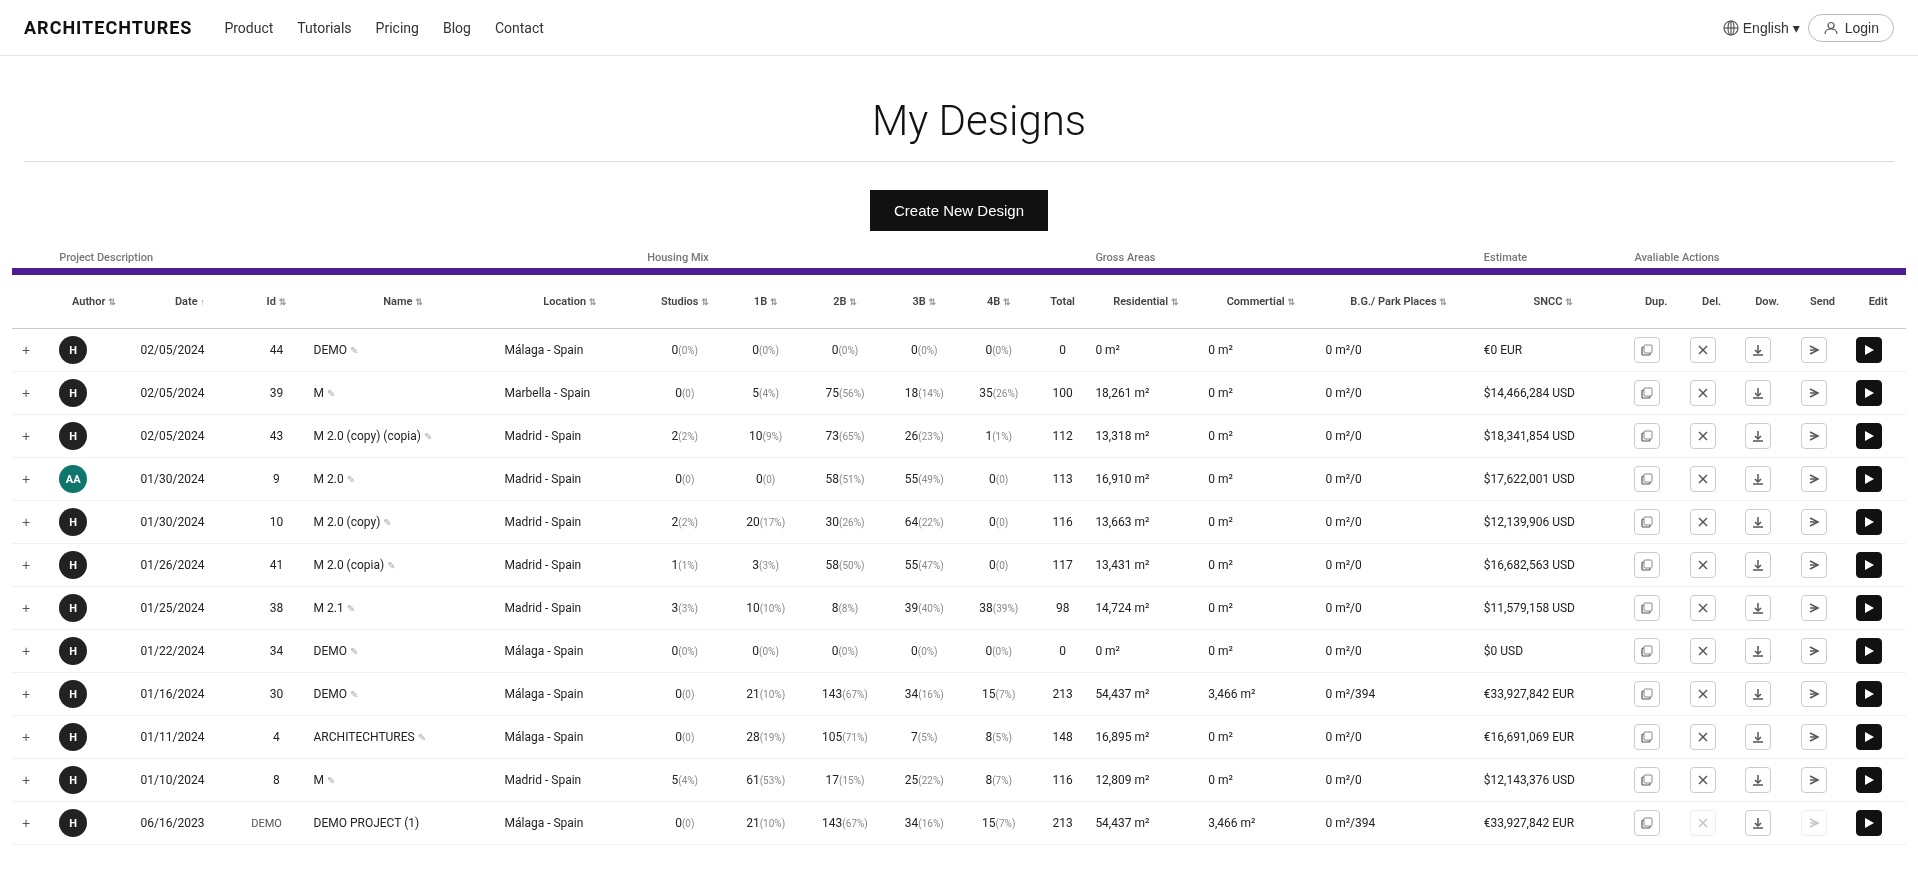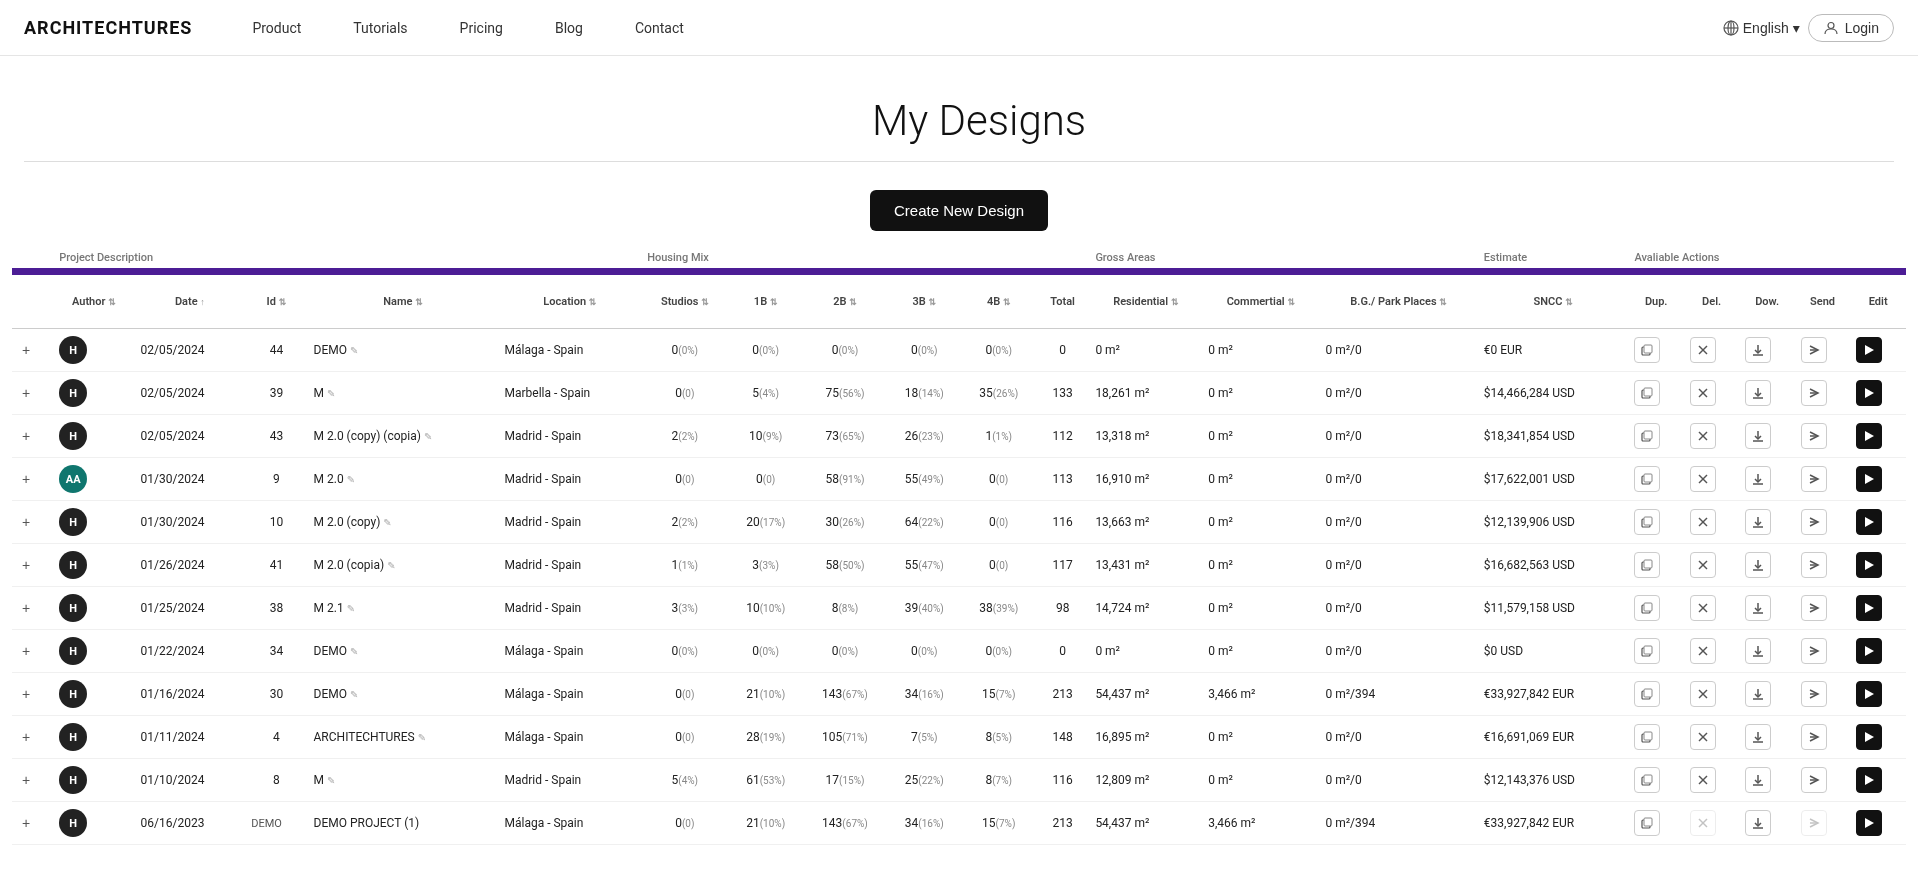--- a/index.html
+++ b/index.html
@@ -3,33 +3,33 @@
   <meta charset="utf-8">
   <style>
     * { box-sizing: border-box; margin: 0; padding: 0; }
     body { font-family: -apple-system, BlinkMacSystemFont, 'Segoe UI', Roboto, sans-serif; font-size: 13px; color: #222; background: #fff; }
 
     
     nav { display: flex; align-items: center; justify-content: space-between; padding: 0 24px; height: 56px; border-bottom: 1px solid #e5e5e5; }
     .nav-left { display: flex; align-items: center; gap: 32px; }
     .logo { font-size: 18px; font-weight: 700; letter-spacing: 1px; text-transform: uppercase; color: #111; }
     .nav-links { display: flex; gap: 24px; list-style: none; }
-    .nav-links li a { text-decoration: none; color: #333; font-size: 14px; margin-left: 28px; }
+    .nav-links li a { text-decoration: none; color: #333; font-size: 14px; }
     .nav-right { display: flex; align-items: center; gap: 8px; }
     .lang-btn { display: flex; align-items: center; gap: 4px; font-size: 14px; cursor: pointer; border: none; background: none; color: #333; }
     .login-btn { display: flex; gap: 6px; font-size: 14px; cursor: pointer; border: 1.5px solid #bbb; border-radius: 20px; padding: 5px 14px; background: none; color: #333; }
 
     
     .page-title-section { text-align: center; padding: 40px 0 16px; }
     .page-title { font-size: 42px; font-weight: 300; color: #111; padding-left: 40px; }
     .title-divider { border: none; border-top: 1px solid #ddd; margin: 0 24px; }
 
     
     .create-section { display: flex; justify-content: center; padding: 28px 0 16px; }
-    .create-btn { background: #111; color: #fff; border: none; border-radius: 6px; padding: 12px 24px; font-size: 15px; font-weight: 500; cursor: pointer; }
+    .create-btn { background: #111; color: #fff; border: none; border-radius: 0; padding: 12px 24px; font-size: 15px; font-weight: 500; cursor: pointer; }
 
     
     .table-container { overflow-x: auto; padding: 0 12px 40px; }
     table { width: 100%; border-collapse: collapse; font-size: 12px; }
     thead tr.group-header th { font-size: 11px; font-weight: 500; color: #777; padding: 4px 6px; text-align: left; border-bottom: 7px solid #4c1d95; }
     thead tr.col-header th { font-size: 11px; font-weight: 600; color: #444; padding: 20px 6px; border-bottom: 1px solid #ccc; white-space: nowrap; }
     thead tr.col-header th .sort-icon { color: #999; font-size: 9px; }
     tbody tr { border-bottom: 1px solid #f0f0f0; }
     tbody td { padding: 7px 6px; vertical-align: middle; white-space: nowrap; }
     .expand-btn { background: none; border: none; cursor: pointer; color: #555; font-size: 14px; padding: 0 4px; }
@@ -187,21 +187,21 @@
           <td><span class="avatar avatar-dark">H</span></td>
           <td>02/05/2024</td>
           <td class="num">39</td>
           <td>M <span style="font-size:10px;color:#aaa;">✎</span></td>
           <td>Marbella - Spain</td>
           <td class="num">0<span class="sub-num">(0)</span></td>
           <td class="num">5<span class="sub-num">(4%)</span></td>
           <td class="num">75<span class="sub-num">(56%)</span></td>
           <td class="num">18<span class="sub-num">(14%)</span></td>
           <td class="num">35<span class="sub-num">(26%)</span></td>
-          <td class="num">133</td>
+          <td class="num">100</td>
           <td>18,261 m²</td>
           <td>0 m²</td>
           <td>0 m²/0</td>
           <td class="money">$14,466,284 USD</td>
     <td>
       <button class="action-icon">
         <svg width="12" height="12" viewBox="0 0 12 12" fill="none">
                 <rect x="1" y="3" width="8" height="8" rx="1" stroke="#555" stroke-width="1.2" fill="none"></rect>
                 <rect x="3" y="1" width="8" height="8" rx="1" stroke="#888" stroke-width="1" fill="#fff"></rect>
               </svg>
@@ -300,21 +300,21 @@
   </tr>
         <tr>
           <td><button class="expand-btn">+</button></td>
           <td><span class="avatar avatar-blue">AA</span></td>
           <td>01/30/2024</td>
           <td class="num">9</td>
           <td>M 2.0 <span style="font-size:10px;color:#aaa;">✎</span></td>
           <td>Madrid - Spain</td>
           <td class="num">0<span class="sub-num">(0)</span></td>
           <td class="num">0<span class="sub-num">(0)</span></td>
-          <td class="num">58<span class="sub-num">(91%)</span></td>
+          <td class="num">58<span class="sub-num">(51%)</span></td>
           <td class="num">55<span class="sub-num">(49%)</span></td>
           <td class="num">0<span class="sub-num">(0)</span></td>
           <td class="num">113</td>
           <td>16,910 m²</td>
           <td>0 m²</td>
           <td>0 m²/0</td>
           <td class="money">$17,622,001 USD</td>
     <td>
       <button class="action-icon">
         <svg width="12" height="12" viewBox="0 0 12 12" fill="none">

